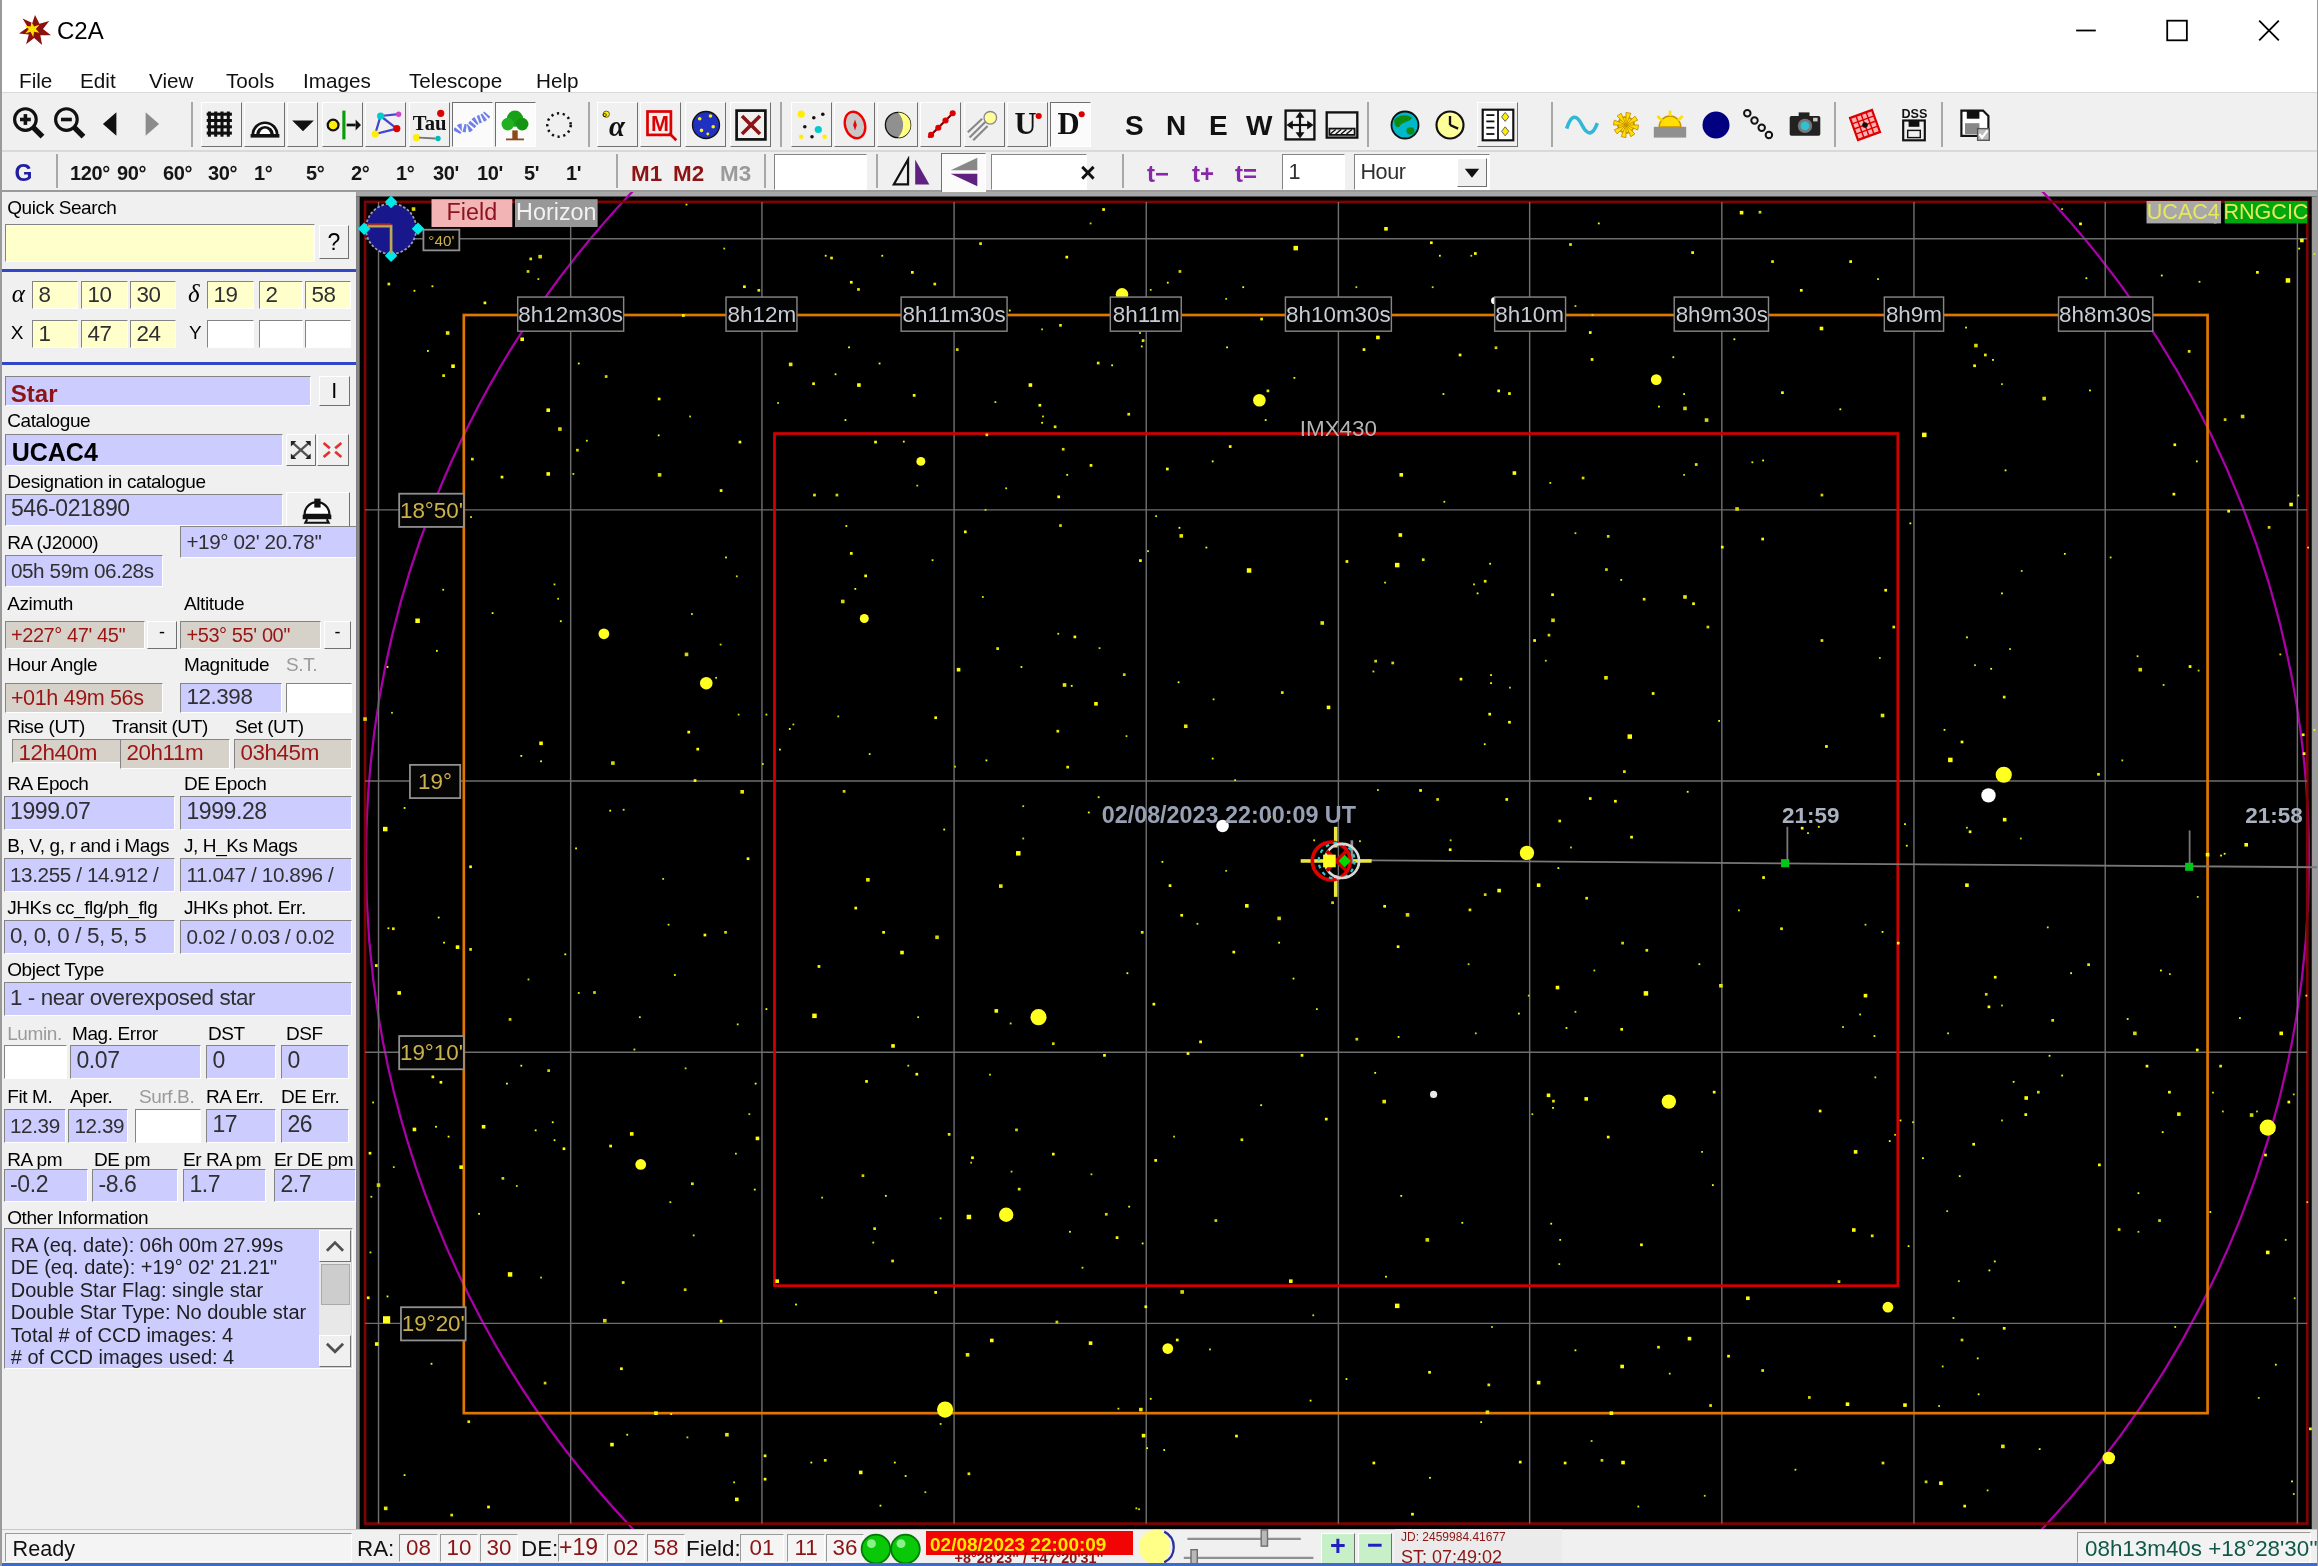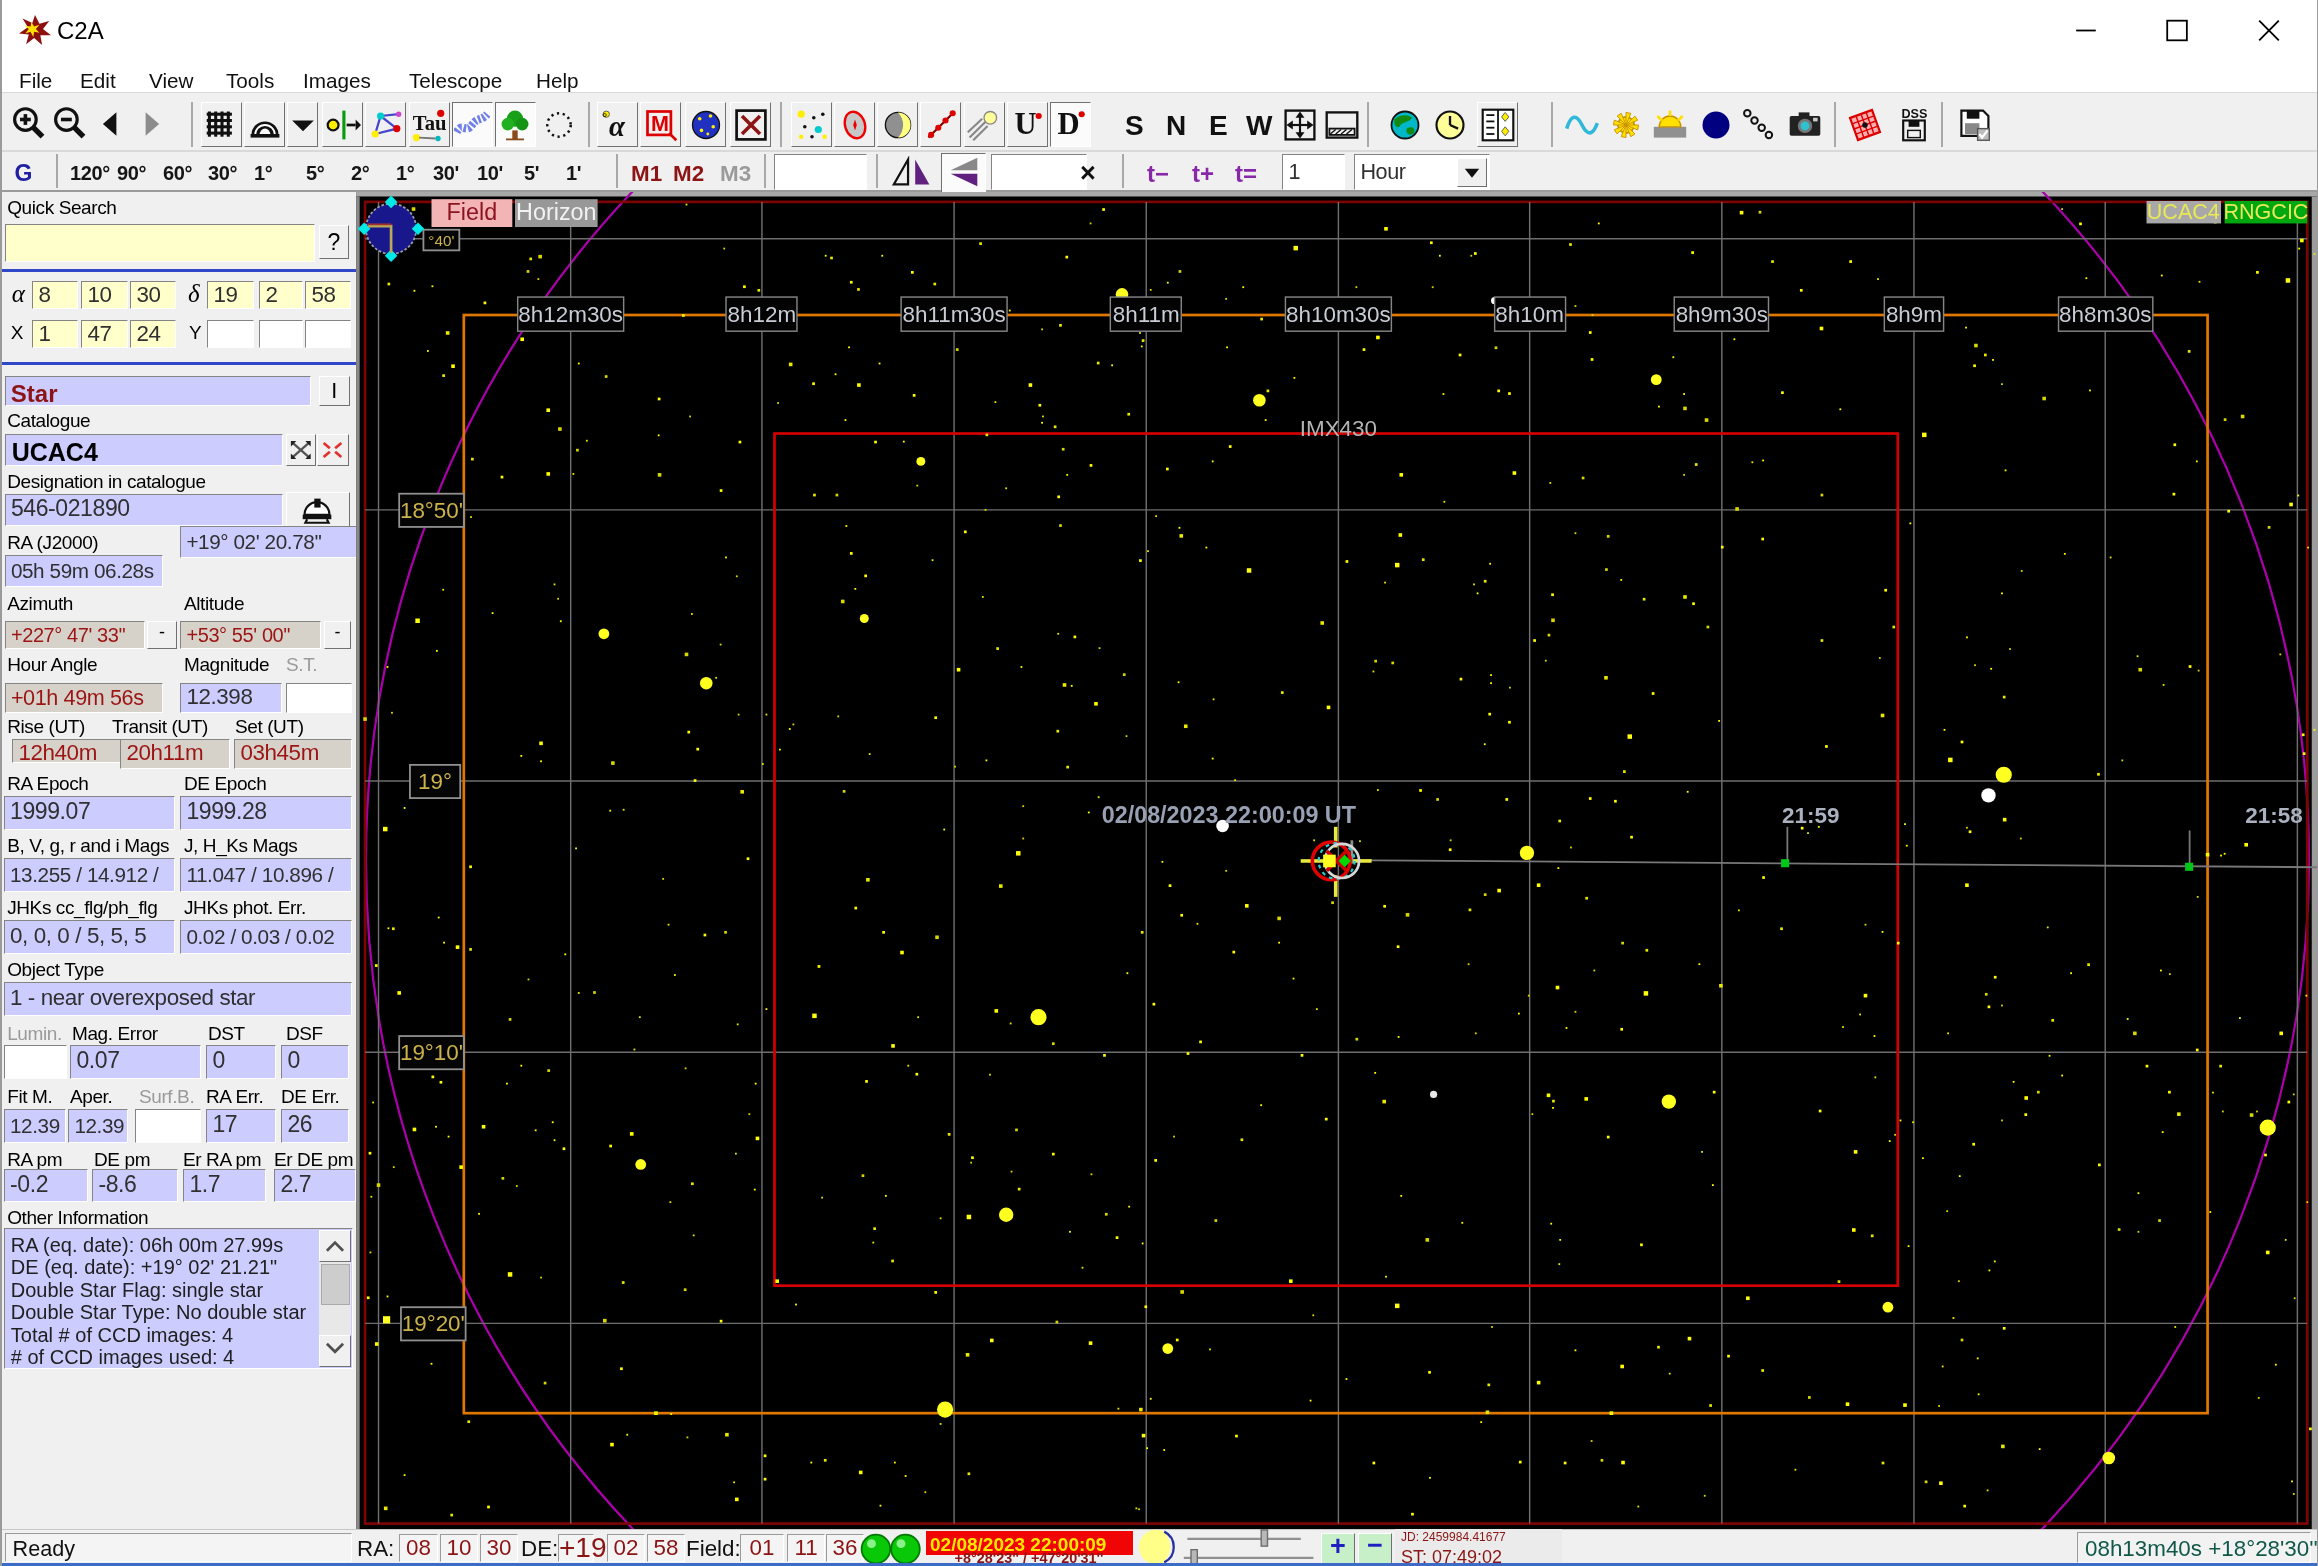--- a/index.html
+++ b/index.html
@@ -453,21 +453,21 @@
 <div class="lb" style="left:184px;top:533px">DE (J2000)</div>
 <div class="sunk lav" style="left:4.5px;top:555px;width:158px;height:32px">
     <span class="" style="font-size:20.7px;padding-top:1.8px;">05h 59m 06.28s</span>
   </div>
 <div class="sunk lav" style="left:180px;top:526px;width:208px;height:32px">
     <span class="" style="font-size:20.7px;padding-top:1.8px;">+19° 02' 20.78''</span>
   </div>
 <div class="lb" style="left:7.2px;top:594px">Azimuth</div>
 <div class="lb" style="left:184px;top:594px">Altitude</div>
 <div class="sunk gry" style="left:4.5px;top:621px;width:140px;height:28px">
-    <span class="red" style="font-size:20px;padding-top:0.9px;">+227° 47' 33''</span>
+    <span class="red" style="font-size:20px;padding-top:0.9px;">+227° 47' 45''</span>
   </div>
 <div class="btn" style="left:147px;top:621px;width:30px;height:28px;font-size:18px;line-height:21.6px">-</div>
 <div class="sunk gry" style="left:180px;top:621px;width:141px;height:28px">
     <span class="red" style="font-size:20px;padding-top:0.9px;">+53° 55' 00''</span>
   </div>
 <div class="btn" style="left:324px;top:621px;width:27px;height:28px;font-size:18px;line-height:21.6px">-</div>
 <div class="lb" style="left:7.2px;top:655px">Hour Angle</div>
 <div class="lb" style="left:184px;top:655px">Magnitude</div>
 <div class="lbg" style="left:286px;top:655px">S.T.</div>
 <div class="sunk gry" style="left:4.5px;top:683px;width:158px;height:30px">
@@ -1431,21 +1431,21 @@
 <path d="M1101 738 L1108 745 L1101 752 L1094 745 Z" fill="#00d800"></path>
 </svg>
 <div style="left:0;top:1529px;width:2319px;height:37px;background:#f0f0f0;border-top:1.8px solid #c8c8c8"></div>
 <div style="left:5.4px;top:1533px;width:347px;height:29px;background:#f4f4f4;border:1.8px solid;border-color:#9a9a9a #fff #fff #9a9a9a"></div>
 <div style="left:12.6px;top:1536px;font-size:21.6px;color:#111">Ready</div>
 <div style="left:357px;top:1536px;font-size:22.4px;color:#111">RA:</div>
 <div style="left:399px;top:1534px;width:39px;height:28px;background:#f4f4f4;border:1.8px solid;border-color:#9a9a9a #fff #fff #9a9a9a;text-align:center;font-size:22.4px;color:#8c1414;line-height:25px">08</div>
 <div style="left:440px;top:1534px;width:38px;height:28px;background:#f4f4f4;border:1.8px solid;border-color:#9a9a9a #fff #fff #9a9a9a;text-align:center;font-size:22.4px;color:#8c1414;line-height:25px">10</div>
 <div style="left:480px;top:1534px;width:38px;height:28px;background:#f4f4f4;border:1.8px solid;border-color:#9a9a9a #fff #fff #9a9a9a;text-align:center;font-size:22.4px;color:#8c1414;line-height:25px">30</div>
 <div style="left:521px;top:1536px;font-size:22.4px;color:#111">DE:</div>
-<div style="left:558px;top:1534px;width:36px;height:28px;background:#f4f4f4;border:1.8px solid;border-color:#9a9a9a #fff #fff #9a9a9a;text-align:center;font-size:28px;color:#8c1414;line-height:25px">+19</div>
+<div style="left:558px;top:1534px;width:47px;height:28px;background:#f4f4f4;border:1.8px solid;border-color:#9a9a9a #fff #fff #9a9a9a;text-align:left;font-size:23px;color:#8c1414;line-height:25px">+19</div>
 <div style="left:607px;top:1534px;width:38px;height:28px;background:#f4f4f4;border:1.8px solid;border-color:#9a9a9a #fff #fff #9a9a9a;text-align:center;font-size:22.4px;color:#8c1414;line-height:25px">02</div>
 <div style="left:647px;top:1534px;width:38px;height:28px;background:#f4f4f4;border:1.8px solid;border-color:#9a9a9a #fff #fff #9a9a9a;text-align:center;font-size:22.4px;color:#8c1414;line-height:25px">58</div>
 <div style="left:686px;top:1536px;font-size:22.4px;color:#111">Field:</div>
 <div style="left:740px;top:1534px;width:44px;height:28px;background:#f4f4f4;border:1.8px solid;border-color:#9a9a9a #fff #fff #9a9a9a;text-align:center;font-size:22.4px;color:#8c1414;line-height:25px">01</div>
 <div style="left:787px;top:1534px;width:38px;height:28px;background:#f4f4f4;border:1.8px solid;border-color:#9a9a9a #fff #fff #9a9a9a;text-align:center;font-size:22.4px;color:#8c1414;line-height:25px">11</div>
 <div style="left:826px;top:1534px;width:38px;height:28px;background:#f4f4f4;border:1.8px solid;border-color:#9a9a9a #fff #fff #9a9a9a;text-align:center;font-size:22.4px;color:#8c1414;line-height:25px">36</div>
 <svg style="left:858px;top:1532px" width="77" height="34" viewBox="0 0 86 38">
     <circle cx="20" cy="19" r="16" fill="#08c808" stroke="#067806" stroke-width="2"></circle>
     <circle cx="15" cy="13" r="5" fill="#8af08a"></circle>
     <circle cx="53" cy="19" r="16" fill="#08c808" stroke="#067806" stroke-width="2"></circle>

